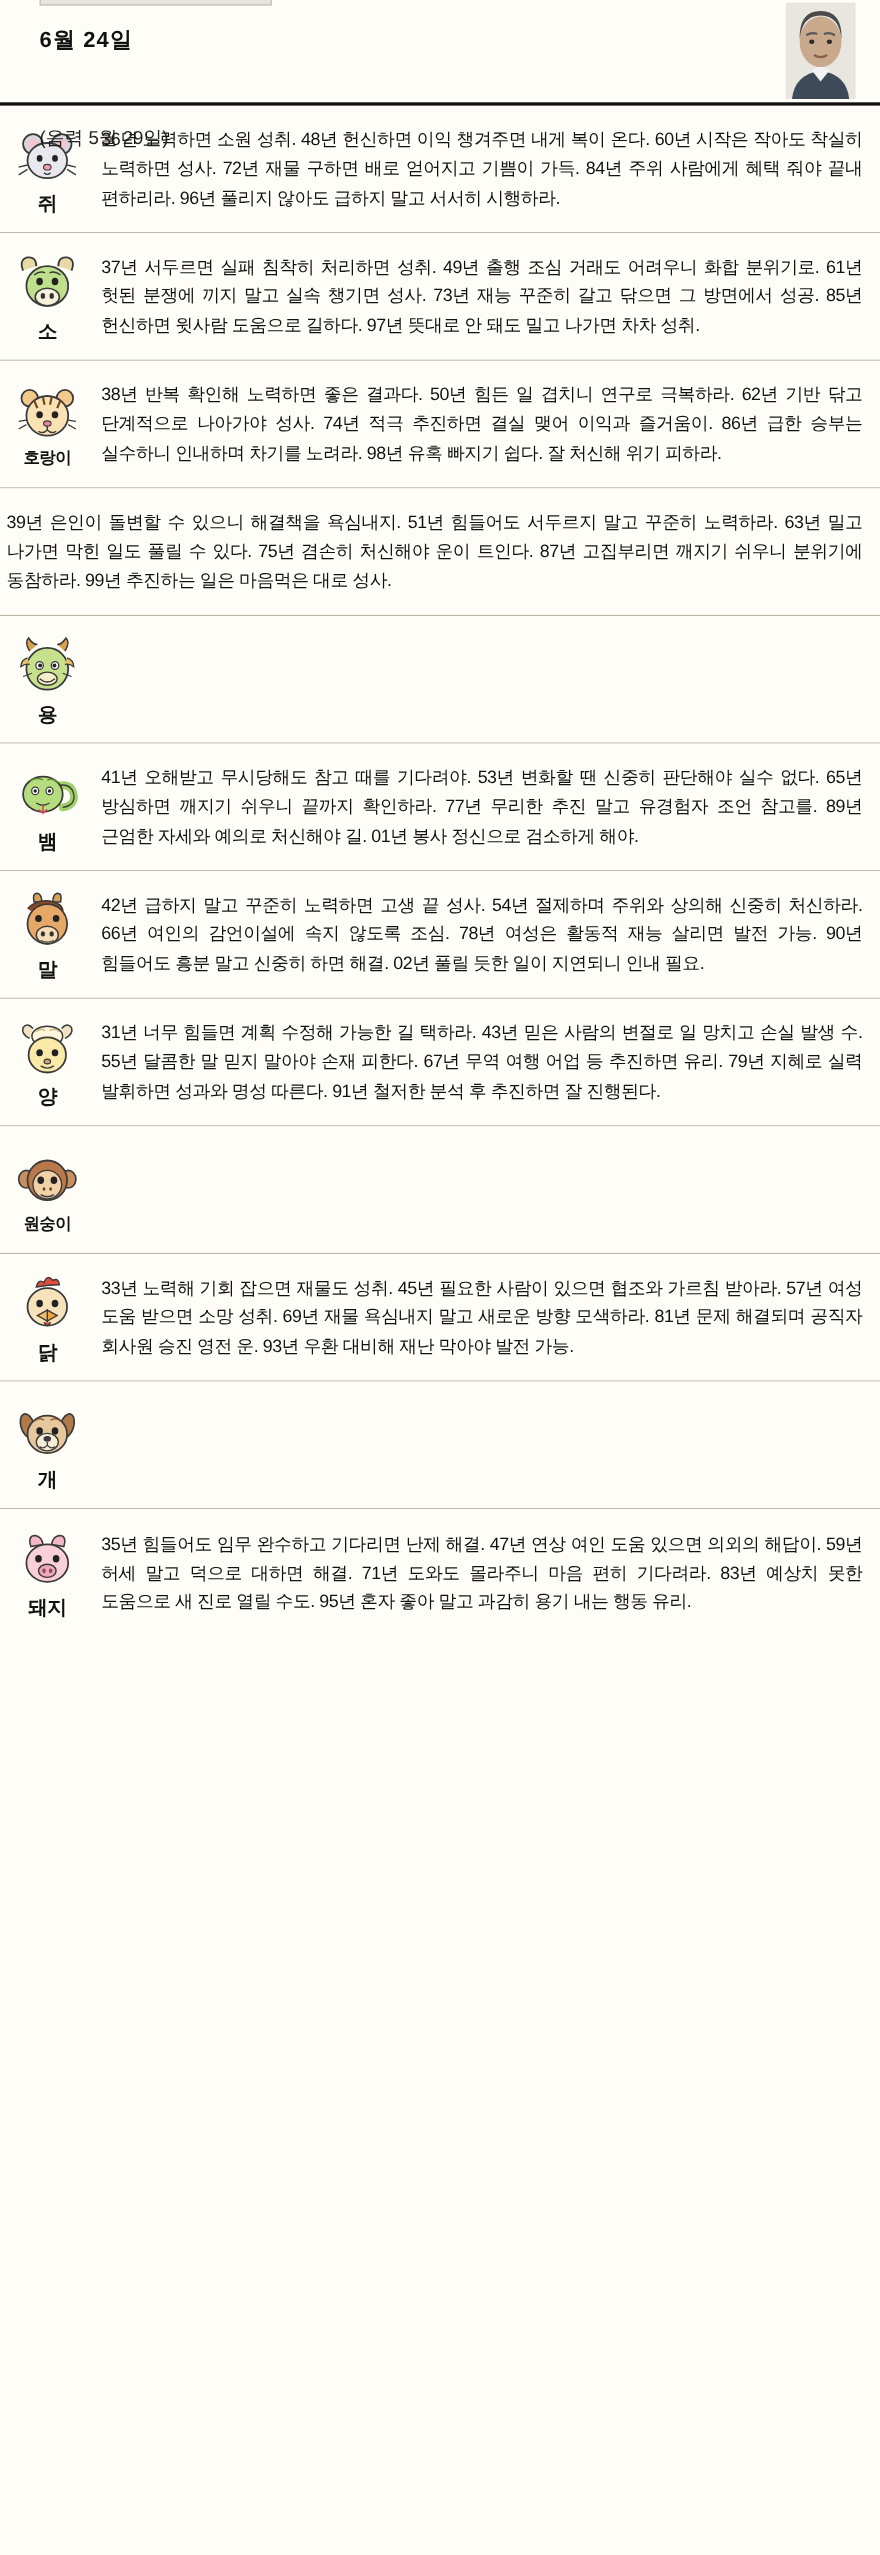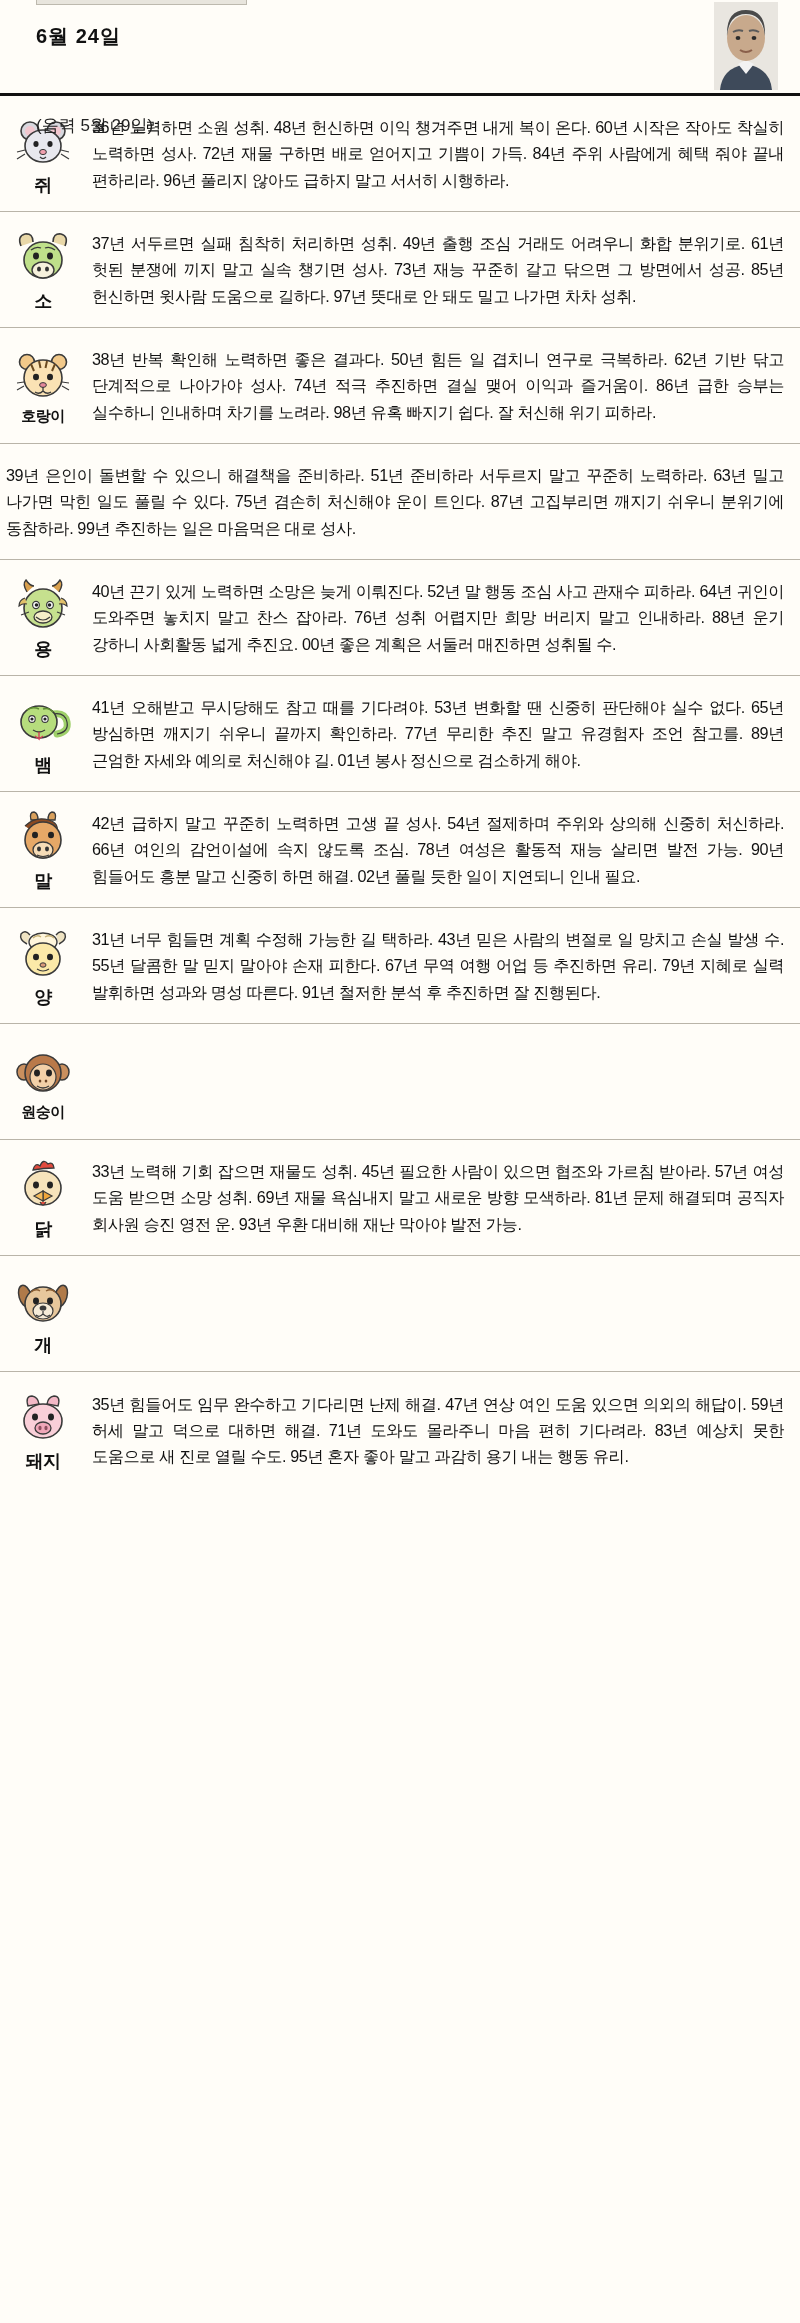--- a/index.html
+++ b/index.html
@@ -209,21 +209,21 @@
       </div>
       <div class="zodiac-name small">호랑이</div>
     </div>
     <div class="text-cell">
         <span>38년 반복 확인해 노력하면 좋은 결과다. 50년 힘든 일 겹치니 연구로 극복하라. 62년 기반 닦고 단계적으로 나아가야 성사. 74년 적극 추진하면 결실 맺어 이익과 즐거움이. 86년 급한 승부는 실수하니 인내하며 차기를 노려라. 98년 유혹 빠지기 쉽다. 잘 처신해 위기 피하라.</span>
       </div>
   </div>
 
   <div class="row">
     <div class="text-cell">
-        <span>39년 은인이 돌변할 수 있으니 해결책을 준비하라. 51년 준비하라 서두르지 말고 꾸준히 노력하라. 63년 밀고 나가면 막힌 일도 풀릴 수 있다. 75년 겸손히 처신해야 운이 트인다. 87년 고집부리면 깨지기 쉬우니 분위기에 동참하라. 99년 추진하는 일은 마음먹은 대로 성사.</span>
+        <span>39년 은인이 돌변할 수 있으니 해결책을 욕심내지. 51년 힘들어도 서두르지 말고 꾸준히 노력하라. 63년 밀고 나가면 막힌 일도 풀릴 수 있다. 75년 겸손히 처신해야 운이 트인다. 87년 고집부리면 깨지기 쉬우니 분위기에 동참하라. 99년 추진하는 일은 마음먹은 대로 성사.</span>
       </div>
   </div>
 
   <div class="row">
     <div class="zodiac-cell">
       <div class="zodiac-art">
         <svg width="60" height="56" viewBox="0 0 60 56">
           <path d="M14 14 q-5 -8 -1 -12 q4 6 8 6" fill="#d9a04e" stroke="#3a3a3a" stroke-width="1.4"></path>
           <path d="M46 14 q5 -8 1 -12 q-4 6 -8 6" fill="#d9a04e" stroke="#3a3a3a" stroke-width="1.4"></path>
           <ellipse cx="30" cy="30" rx="19" ry="19" fill="#c6e08e" stroke="#3a3a3a" stroke-width="1.6"></ellipse>
@@ -233,23 +233,20 @@
           <ellipse cx="37" cy="27" rx="3.4" ry="3.6" fill="#fff" stroke="#3a3a3a" stroke-width="1.2"></ellipse>
           <circle cx="23.5" cy="27" r="1.8" fill="#222"></circle>
           <circle cx="36.5" cy="27" r="1.8" fill="#222"></circle>
           <ellipse cx="30" cy="39" rx="9" ry="6" fill="#f6eec8" stroke="#3a3a3a" stroke-width="1.3"></ellipse>
           <path d="M23 39 q7 6 14 0" stroke="#3a3a3a" stroke-width="1.2" fill="none"></path>
           <path d="M16 34 l-8 3 M44 34 l8 3" stroke="#3a3a3a" stroke-width="1.1" fill="none"></path>
         </svg>
       </div>
       <div class="zodiac-name">용</div>
     </div>
-    <div class="text-cell">
-        <span>40년 끈기 있게 노력하면 소망은 늦게 이뤄진다. 52년 말 행동 조심 사고 관재수 피하라. 64년 귀인이 도와주면 놓치지 말고 찬스 잡아라. 76년 성취 어렵지만 희망 버리지 말고 인내하라. 88년 운기 강하니 사회활동 넓게 추진요. 00년 좋은 계획은 서둘러 매진하면 성취될 수.</span>
-      </div>
   </div>
 
   <div class="row">
     <div class="zodiac-cell">
       <div class="zodiac-art">
         <svg width="60" height="56" viewBox="0 0 60 56">
           <path d="M44 40 q12 -2 10 -12 q-2 -10 -14 -8" fill="none" stroke="#3a3a3a" stroke-width="1.5"></path>
           <path d="M44 40 q12 -2 10 -12 q-2 -10 -14 -8" fill="none" stroke="#9fd06a" stroke-width="7" stroke-linecap="round"></path>
           <path d="M44 40 q12 -2 10 -12 q-2 -10 -14 -8" fill="none" stroke="#3a3a3a" stroke-width="1.2"></path>
           <ellipse cx="26" cy="28" rx="18" ry="16" fill="#b6dd7d" stroke="#3a3a3a" stroke-width="1.6"></ellipse>

